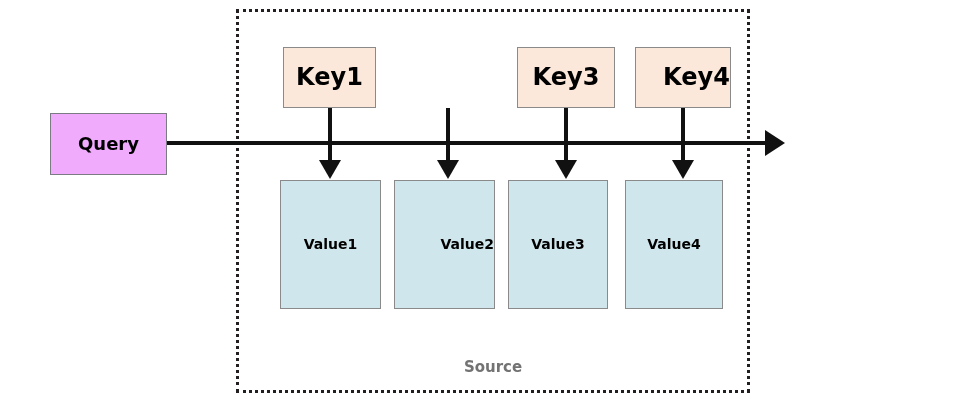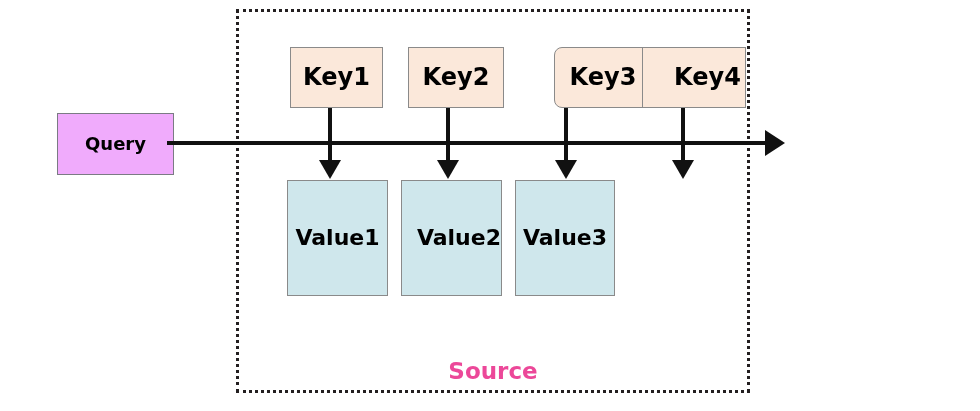--- a/index.html
+++ b/index.html
@@ -28,52 +28,51 @@
     border: 3px dotted #231f20;
     box-sizing: border-box;
     background: transparent;
   }
   .source-label {
     position: absolute;
     left: 236px;
     top: 358px;
     width: 514px;
     text-align: center;
-    font-size: 23px;
+    font-size: 15px;
     font-weight: bold;
-    color: #ec4899;
+    color: #737373;
     letter-spacing: 0px;
   }
 
   
   .box {
     position: absolute;
     box-sizing: border-box;
     display: flex;
     align-items: center;
     justify-content: center;
     text-align: center;
     color: #000000;
     font-weight: bold;
     line-height: 1.18;
-    margin-left: 7px;
   }
   .key-box {
     background: #FBE8DA;
     border: 1.6px solid #8a8a8a;
     font-size: 24px;
     top: 47px;
     height: 61px;
   }
   .value-box {
     background: #CFE7EC;
     border: 1.6px solid #8a8a8a;
-    font-size: 22px;
+    font-size: 14px;
     top: 180px;
-    height: 116px;
+    height: 129px;
   }
   .query-box {
     background: #f0abfc;
     border: 1.8px solid #7b7b84;
     font-size: 18px;
     left: 50px;
     top: 113px;
     width: 117px;
     height: 62px;
   }
@@ -135,27 +134,24 @@
     <span>Query</span>
   </div>
 
   <div class="hline"></div>
   <div class="harrow-head"></div>
 
 
   <div class="box key-box" style="left:283px; width:93px;">
     <span>Key1</span>
   </div>
-  <div class="box key-box" style="left:401px; width:96px;">
-    <span>Key2</span>
-  </div>
-  <div class="box key-box" style="left:547px; width:98px;border-radius:8px;">
+  <div class="box key-box" style="left:517px; width:98px;">
     <span>Key3</span>
   </div>
-  <div class="box key-box" style="left:635px; width:104px;padding-left:27px;">
+  <div class="box key-box" style="left:635px; width:96px;padding-left:27px;">
     <span>Key4</span>
   </div>
 
   <div class="vline" style="left:328px;"></div>
   <div class="varrow-head" style="left:319px;"></div>
 
   <div class="vline" style="left:446px;"></div>
   <div class="varrow-head" style="left:437px;"></div>
 
   <div class="vline" style="left:564px;"></div>
@@ -166,14 +162,17 @@
 
   <div class="box value-box" style="left:280px; width:101px;">
     <span>Value1</span>
   </div>
   <div class="box value-box" style="left:394px; width:101px;justify-content:flex-end;">
     <span>Value2</span>
   </div>
   <div class="box value-box" style="left:508px; width:100px;">
     <span>Value3</span>
   </div>
+  <div class="box value-box" style="left:625px; width:98px;">
+    <span>Value4</span>
+  </div>
 
 </div>
 
 </body></html>

